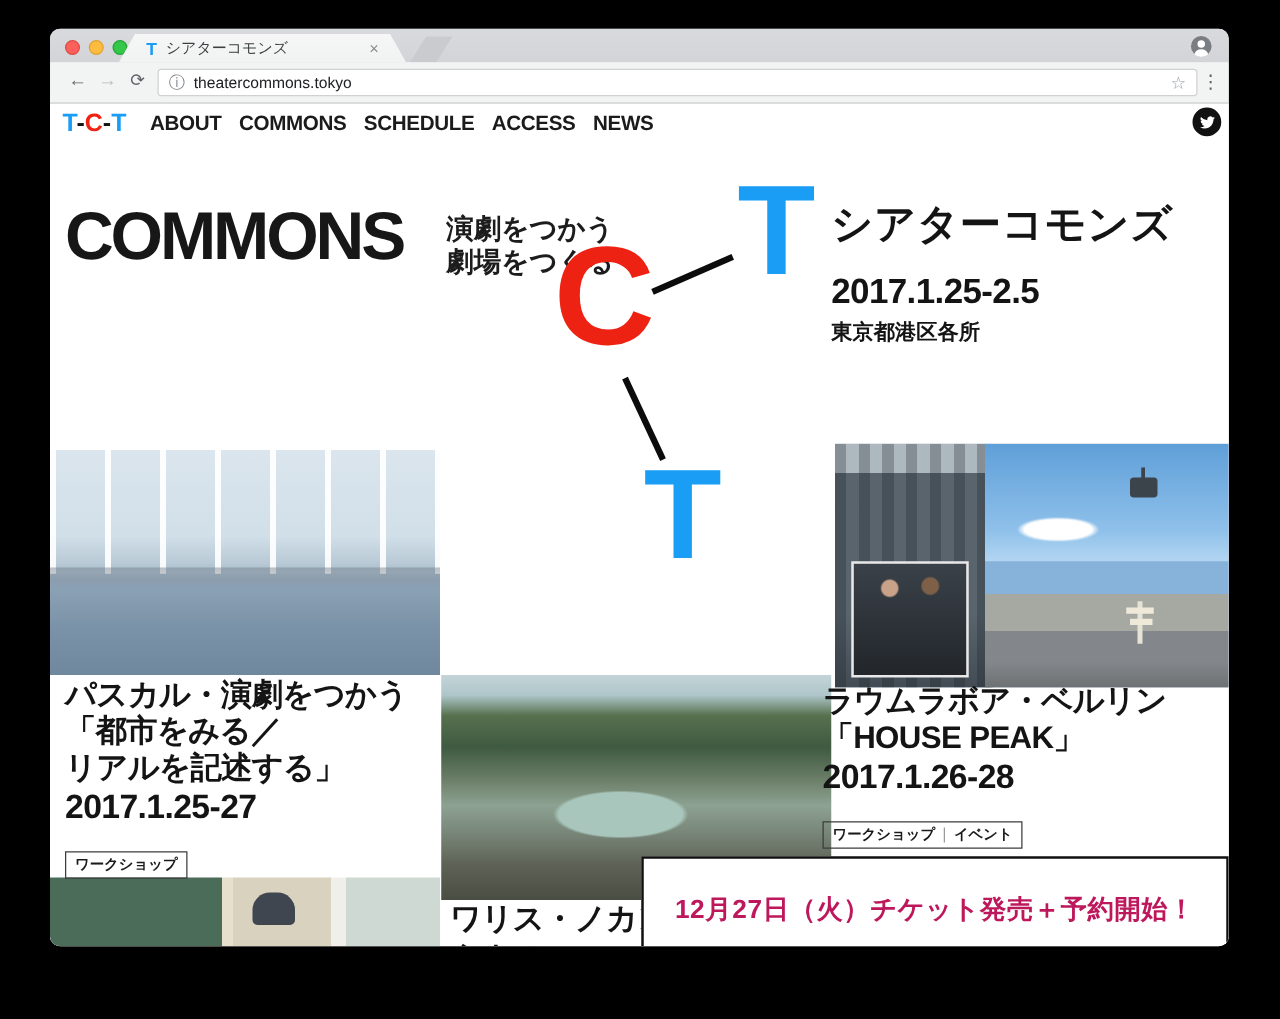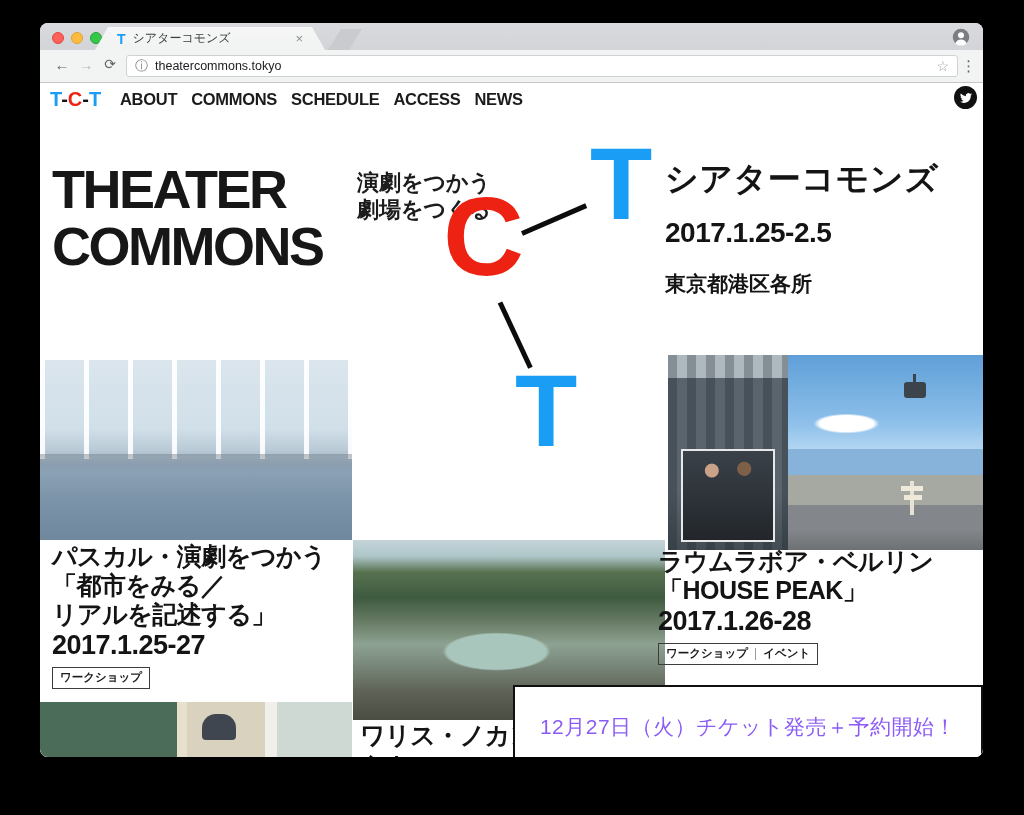--- a/index.html
+++ b/index.html
@@ -67,21 +67,21 @@
   .mono-c { left:403px; top:98px; font-size:112px; color:#ee2213; }
   .mono-t1 { left:550px; top:50px; font-size:102px; color:#1a9df5; }
   .mono-t2 { left:475px; top:277px; font-size:102px; color:#1a9df5; }
   .mono-line { position:absolute; height:5px; background:#0c0c0c; transform-origin:left center; }
   .line1 { left:482px; top:148px; width:70px; transform:rotate(-23.5deg); }
   .line2 { left:460px; top:217px; width:72px; transform:rotate(65deg); }
 
   .event-info { position:absolute; left:625px; top:74px; color:#141414; }
   .event-title { font-size:33px; font-weight:700; letter-spacing:.5px; }
   .event-dates { font-size:28px; font-weight:700; margin-top:15px; letter-spacing:-.5px; }
-  .event-venue { font-size:21px; font-weight:700; margin-top:21px; }
+  .event-venue { font-size:17px; font-weight:700; margin-top:5px; }
 
   
   .card-img { position:absolute; overflow:hidden; }
   .img-room { left:0; top:277px; width:312px; height:180px;
     background:linear-gradient(180deg,#e9eff4 0%,#dce7ee 38%,#bccbd6 50%,#8fa5b8 58%,#7b93a8 78%,#6f889e 100%); }
   .img-room::before { content:""; position:absolute; inset:0 0 45% 0;
     background:repeating-linear-gradient(90deg, rgba(255,255,255,.9) 0 5px, rgba(176,200,216,.25) 5px 44px); }
   .img-room::after { content:""; position:absolute; left:0; top:52%; width:100%; height:10%;
     background:linear-gradient(180deg, rgba(120,130,140,.5), rgba(255,255,255,0)); }
 
@@ -116,30 +116,30 @@
     background:#3f4650; border-radius:14px 14px 4px 4px; }
 
   .card-text { position:absolute; color:#141414; }
   .ct-title { font-size:25px; line-height:29px; font-weight:700; letter-spacing:-.5px; }
   .ct-date  { font-size:27px; line-height:32px; font-weight:700; letter-spacing:-.5px; }
   .card1-text { left:12px; top:459px; }
   .card3-text { left:618px; top:464px; }
   .card2-text { left:320px; top:638px; z-index:2; }
 
   .tagbox { display:inline-flex; align-items:center; border:1px solid #3c3c3c;
-            padding:2px 7px 3px; margin-top:6px; font-size:11.5px; font-weight:700; color:#1a1a1a; }
+            padding:2px 7px 3px; margin-top:20px; font-size:11.5px; font-weight:700; color:#1a1a1a; }
   .tag-div { width:1px; height:12px; background:#9a9a9a; margin:0 7px; }
 
   .partial-line { position:absolute; left:320px; top:669px; font-size:25px; font-weight:700;
                   color:#141414; letter-spacing:-.5px; }
 
   .banner { position:absolute; left:473px; top:602px; width:470px; height:132px;
             background:#fff; border:2px solid #101010; z-index:5; text-align:center;
             padding-top:26px; }
-  .banner-text { font-size:21px; font-weight:400; color:#8b5cf6; letter-spacing:.5px; }
+  .banner-text { font-size:21px; font-weight:700; color:#be185d; letter-spacing:.5px; }
 </style>
 </head>
 <body>
 
 <div class="stage">
   <div class="window">
 
     <div class="tabstrip">
       <div class="traffic t-close"></div>
       <div class="traffic t-min"></div>
@@ -190,21 +190,20 @@
               <path d="M23.95 4.57a10 10 0 01-2.82.77 4.96 4.96 0 002.16-2.72c-.95.56-2 .96-3.13 1.19a4.92 4.92 0 00-8.38 4.48A13.94 13.94 0 011.64 3.16a4.92 4.92 0 001.52 6.57 4.9 4.9 0 01-2.23-.61v.06a4.92 4.92 0 003.95 4.82 4.99 4.99 0 01-2.21.09 4.93 4.93 0 004.6 3.42A9.87 9.87 0 010 19.54a13.94 13.94 0 007.55 2.21c9.05 0 14-7.5 14-13.99 0-.21 0-.42-.02-.63a10 10 0 002.42-2.56z"></path>
             </svg>
           </div>
           <div class="soc">
             <span class="fb-f">f</span>
           </div>
         </div>
       </div>
 
       <div class="hero-title">
-        <div>THEATER</div>
         <div>COMMONS</div>
       </div>
 
       <div class="tagline">
         <div>演劇をつかう</div>
         <div>劇場をつくる</div>
       </div>
 
       <div class="mono mono-c">C</div>
       <div class="mono mono-t1">T</div>

